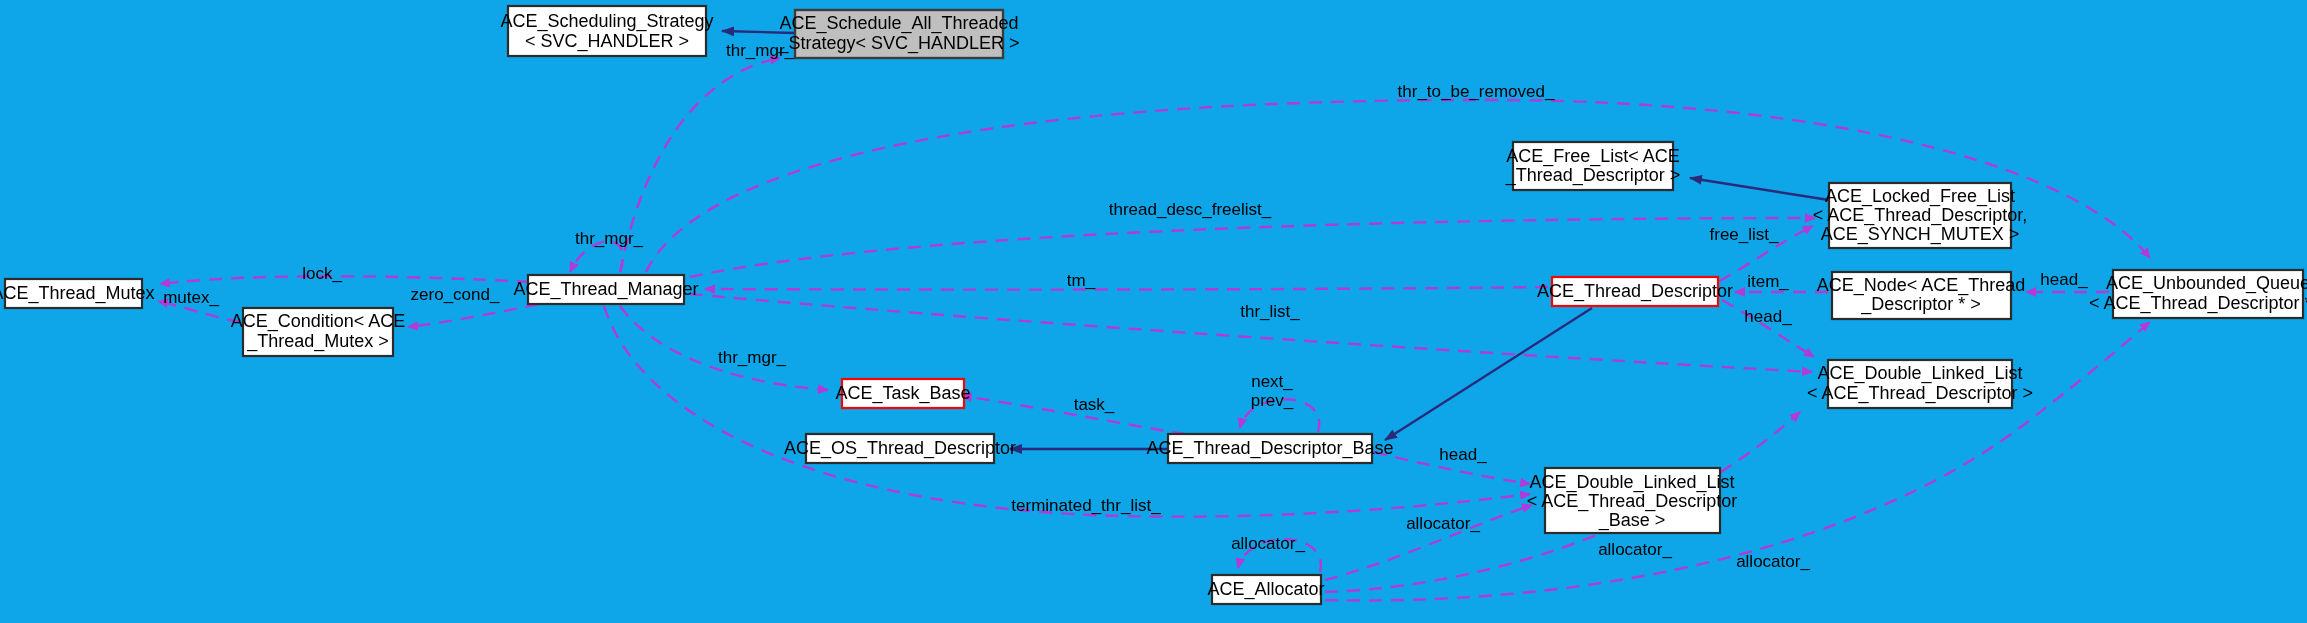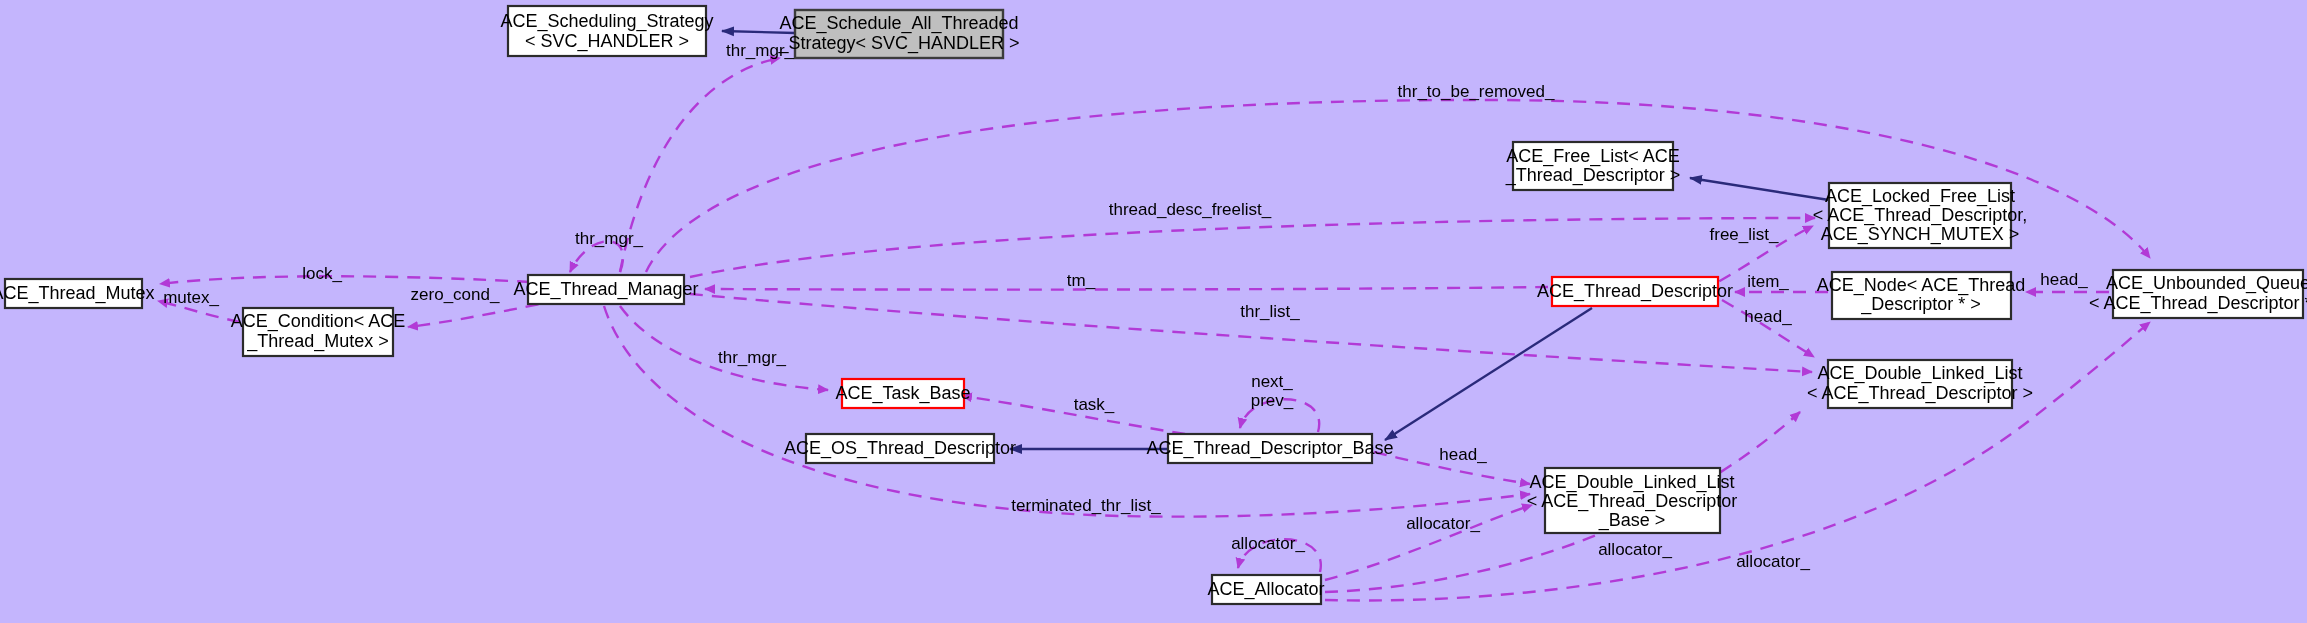--- a/index.html
+++ b/index.html
@@ -1,17 +1,17 @@
 <!DOCTYPE html>
 <html><head>
 <meta charset="utf-8">
 <style>
   html,body{margin:0;padding:0;background:#ffffff;}
   body{font-family:"Liberation Sans", sans-serif;}
-  #diagram-root{position:relative;width:2307px;height:623px;background:#c4b5fd;overflow:hidden;}
+  #diagram-root{position:relative;width:2307px;height:623px;background:#0ea5e9;overflow:hidden;}
   svg#graph{position:absolute;left:0;top:0;width:2307px;height:623px;}
   .node-box{fill:#ffffff;stroke:#2b2b2b;stroke-width:2.2;}
   .node-box.highlight{fill:#bfbfbf;stroke:#3c3c3c;stroke-width:2.4;}
   .node-box.redborder{fill:#ffffff;stroke:#ff0000;stroke-width:2.2;}
   .node-label{font-family:"Liberation Sans", sans-serif;font-size:18px;fill:#000000;
               text-anchor:middle;dominant-baseline:middle;white-space:pre;}
   .edge-usage{stroke:#b23ad6;stroke-width:2.4;fill:none;stroke-dasharray:13 9;}
   .edge-inherit{stroke:#2a2a7a;stroke-width:2.4;fill:none;}
   .edge-label{font-family:"Liberation Sans", sans-serif;font-size:17px;fill:#000000;
               text-anchor:middle;dominant-baseline:middle;}

